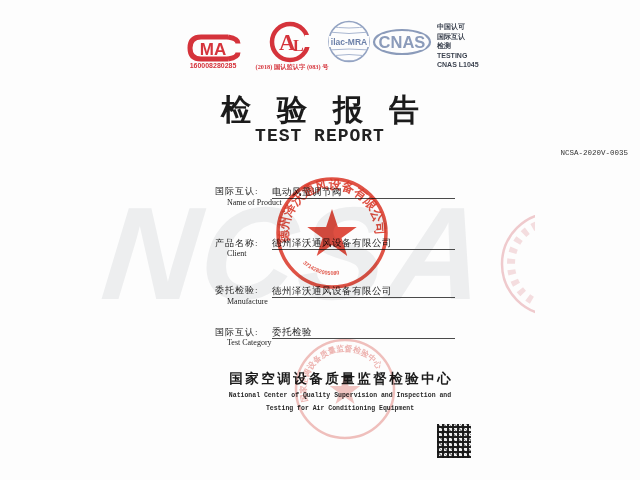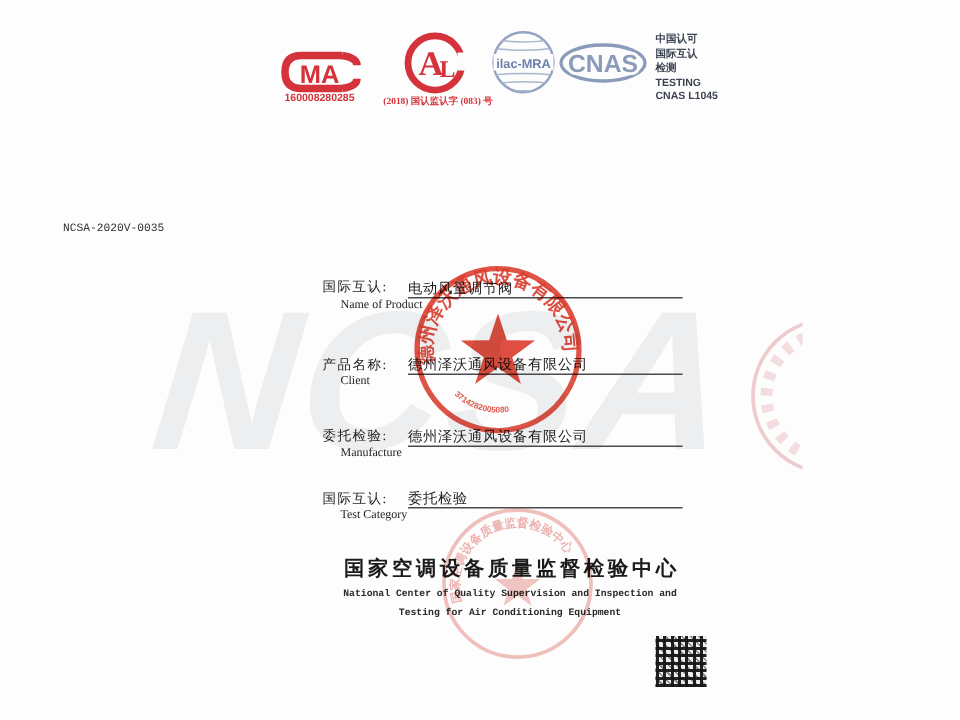--- a/index.html
+++ b/index.html
@@ -27,21 +27,21 @@
   .accred { position:absolute; left:437px; top:22px; z-index:2;
     font-family:"Liberation Sans", sans-serif; font-size:7px; font-weight:600;
     color:#3c4350; line-height:9.6px; }
 
   
   .title-zh { position:absolute; left:0; right:0; top:90px; text-align:center; z-index:2;
     font-size:30px; font-weight:bold; color:#1b1b1b; letter-spacing:26px; text-indent:26px; }
   .title-en { position:absolute; left:0; right:0; top:126px; text-align:center; z-index:2;
     font-family:"Liberation Mono", monospace; font-size:18px; font-weight:bold;
     color:#222; letter-spacing:1px; }
-  .report-no { position:absolute; left:0; right:12px; top:149px; text-align:left; z-index:2;
+  .report-no { position:absolute; left:0; right:12px; top:149px; text-align:right; z-index:2;
     font-family:"Liberation Mono", monospace; font-size:7.5px; color:#333;padding-left:42px; }
 
   
   .field { position:absolute; left:0; top:0; width:640px; z-index:2; }
   .f-label-zh { position:absolute; left:215px; font-size:9px; color:#222; letter-spacing:1px; }
   .f-label-en { position:absolute; left:215px; font-size:8px; color:#222;margin-left:12px; }
   .f-line { position:absolute; left:272px; width:183px; border-bottom:1px solid #4a4a4a; }
   .f-value { position:absolute; left:272px; width:183px; text-align:left;
     font-size:9.5px; color:#1e1e1e; letter-spacing:0.5px; }
 
@@ -116,20 +116,22 @@
 
     <div class="accred">
       <div>中国认可</div>
       <div>国际互认</div>
       <div>检测</div>
       <div>TESTING</div>
       <div>CNAS L1045</div>
     </div>
   </div>
 
+  <div class="title-zh">检验报告</div>
+  <div class="title-en">TEST REPORT</div>
   <div class="report-no">NCSA-2020V-0035</div>
 
   <div class="field">
     <div class="f-label-zh" style="top:185px">国际互认:</div>
     <div class="f-label-en" style="top:198px">Name of Product</div>
     <div class="f-line" style="top:185px; height:14px"></div>
     <div class="f-value" style="top:186px">电动风量调节阀</div>
   </div>
   <div class="field">
     <div class="f-label-zh" style="top:237px">产品名称:</div>

